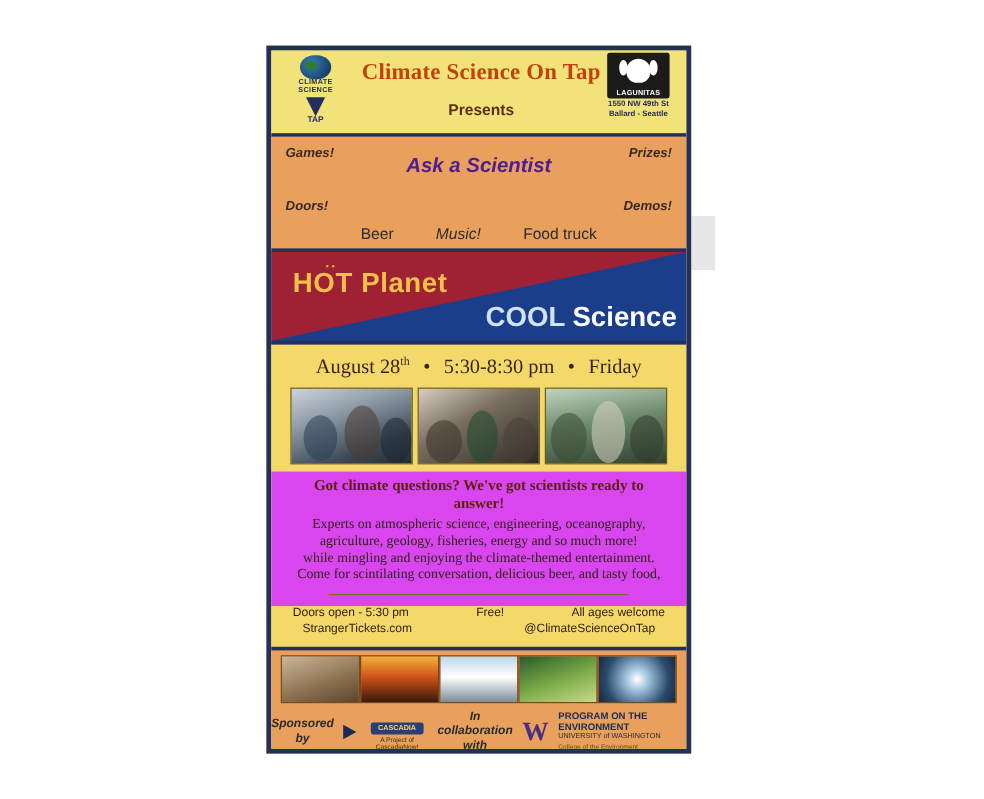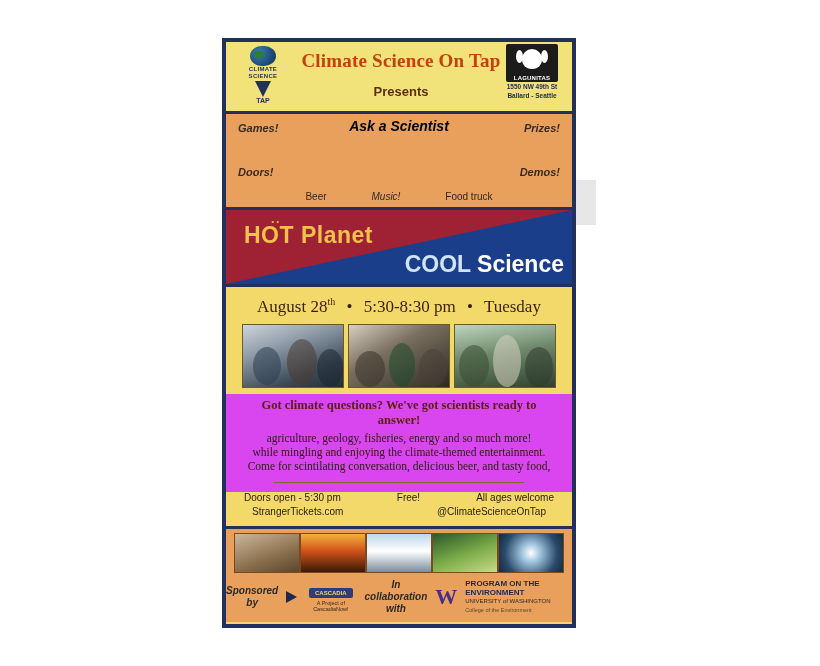--- a/index.html
+++ b/index.html
@@ -142,27 +142,27 @@
   
   .band-variety {
     position: relative;
     height: 96px;
     background: #e8a05c;
     border-bottom: 3px solid #23305c;
     box-sizing: border-box;
   }
   .ask-line {
     position: absolute;
-    left: 0; right: 0; top: 4px;
+    left: 0; right: 0; top: 14px;
     text-align: center;
     font-family: "Liberation Sans", sans-serif;
     font-style: italic;
     font-weight: bold;
-    font-size: 14px;
-    color: #000000;
+    font-size: 17px;
+    color: #4c1d95;
   }
   .variety-line {
     position: absolute;
     left: 0; right: 0; top: 26px;
     text-align: center;
     font-family: "Liberation Sans", sans-serif;
     font-weight: bold;
     font-size: 30px;
     color: #3a2a22;
     text-shadow: 2px 2px 0 rgba(0,0,0,0.28);
@@ -181,21 +181,21 @@
   .c-raffle { left: 12px; top: 52px; }
   .c-demos { right: 12px; top: 52px; }
   .bottom-words {
     position: absolute;
     left: 0; right: 0; bottom: 5px;
     display: flex;
     justify-content: space-around;
     padding: 0 57px;
     box-sizing: border-box;
     font-family: "Liberation Sans", sans-serif;
-    font-size: 10px;
+    font-size: 13px;
     color: #2b2b2b;
   }
   .bottom-words .w-music { font-style: italic; }
 
   
   .band-diag {
     position: relative;
     height: 74px;
     border-bottom: 3px solid #23305c;
     background: #1b3e8b;
@@ -465,21 +465,21 @@
       <div class="cool-text">
         <span class="cool-part">COOL</span><span> Science</span>
       </div>
     </div>
 
     <div class="band-date">
       <span>August 28</span><sup>th</sup>
       <span class="dot-sep">•</span>
       <span>5:30-8:30 pm</span>
       <span class="dot-sep">•</span>
-      <span>Tuesday</span>
+      <span>Friday</span>
     </div>
 
     <div class="photos">
       <div class="photo p1">
         <div class="blob b1"></div>
         <div class="blob b2"></div>
         <div class="blob b3"></div>
       </div>
       <div class="photo p2">
         <div class="blob b1"></div>
@@ -488,20 +488,21 @@
       </div>
       <div class="photo p3">
         <div class="blob b1"></div>
         <div class="blob b2"></div>
         <div class="blob b3"></div>
       </div>
     </div>
 
     <div class="body-copy">
       <div class="hook">Got climate questions? We've got scientists ready to answer!</div>
+      <div class="desc">Experts on atmospheric science, engineering, oceanography,</div>
       <div class="desc">agriculture, geology, fisheries, energy and so much more!</div>
       <div class="desc">while mingling and enjoying the climate-themed entertainment.</div>
       <div class="desc">Come for scintilating conversation, delicious beer, and tasty food,</div>
       <div class="hr-line"></div>
     </div>
 
     <div class="footer-row">
       <span>Doors open - 5:30 pm</span>
       <span>Free!</span>
       <span>All ages welcome</span>

